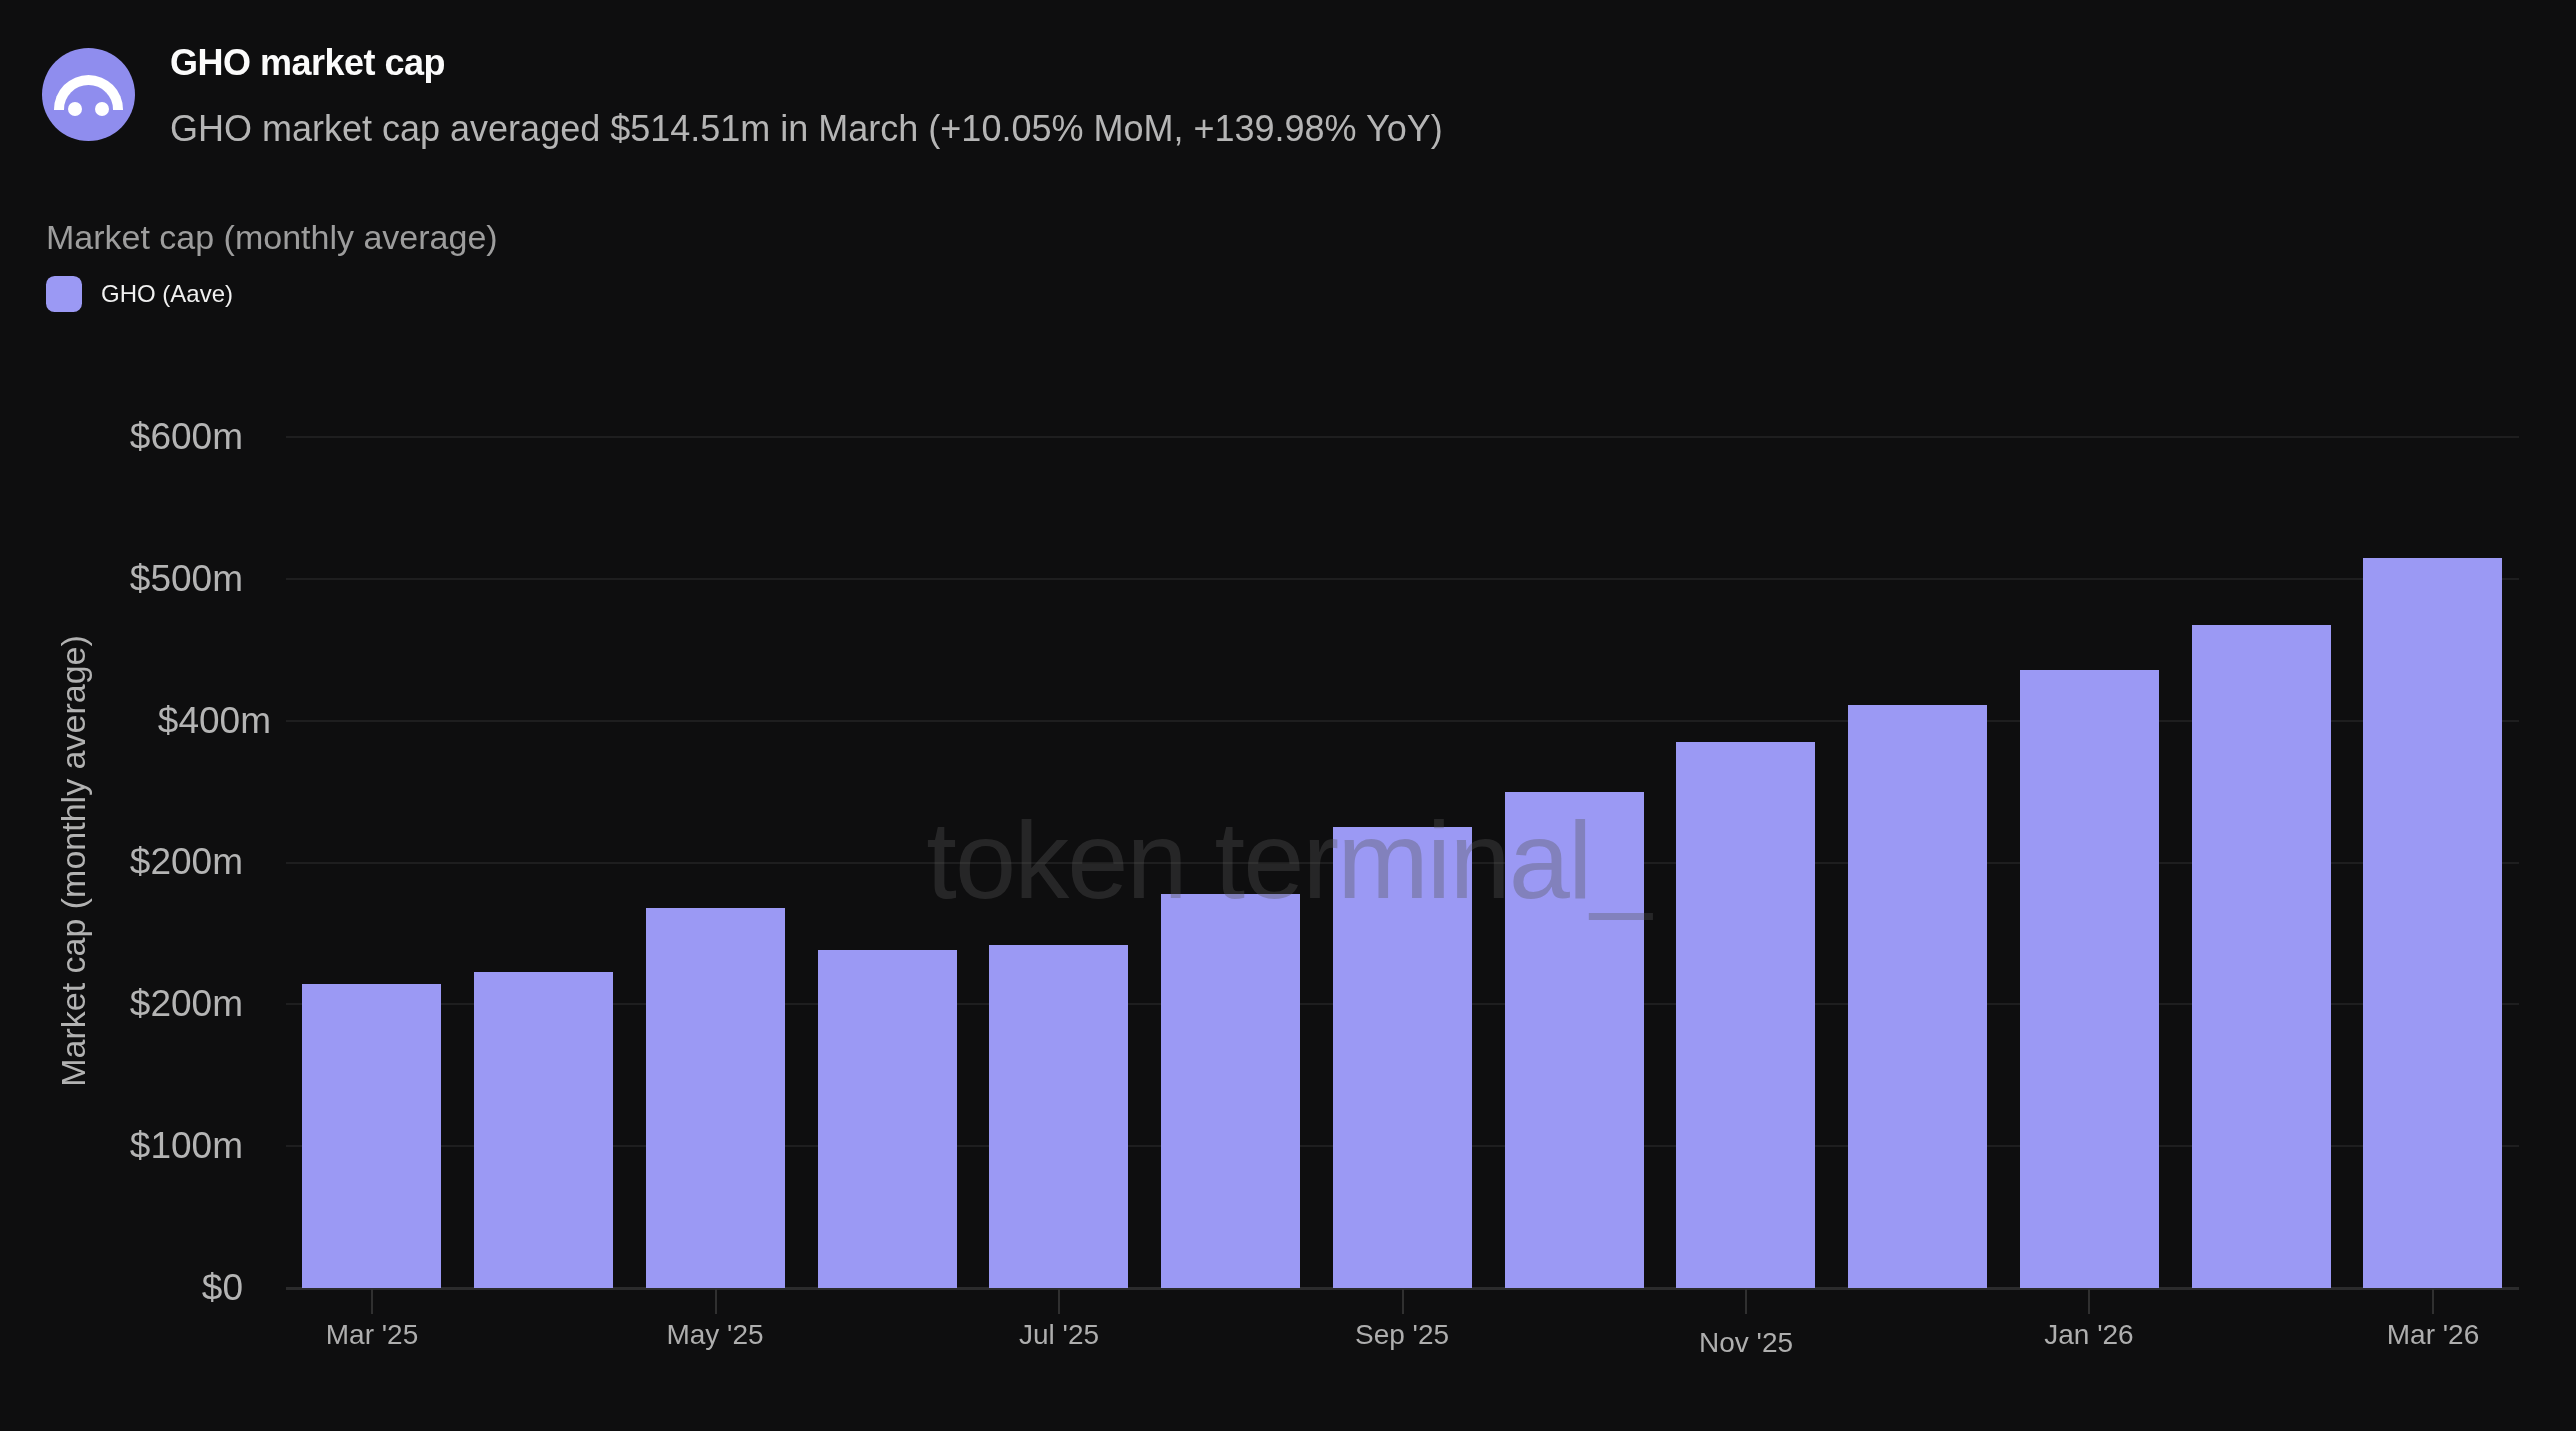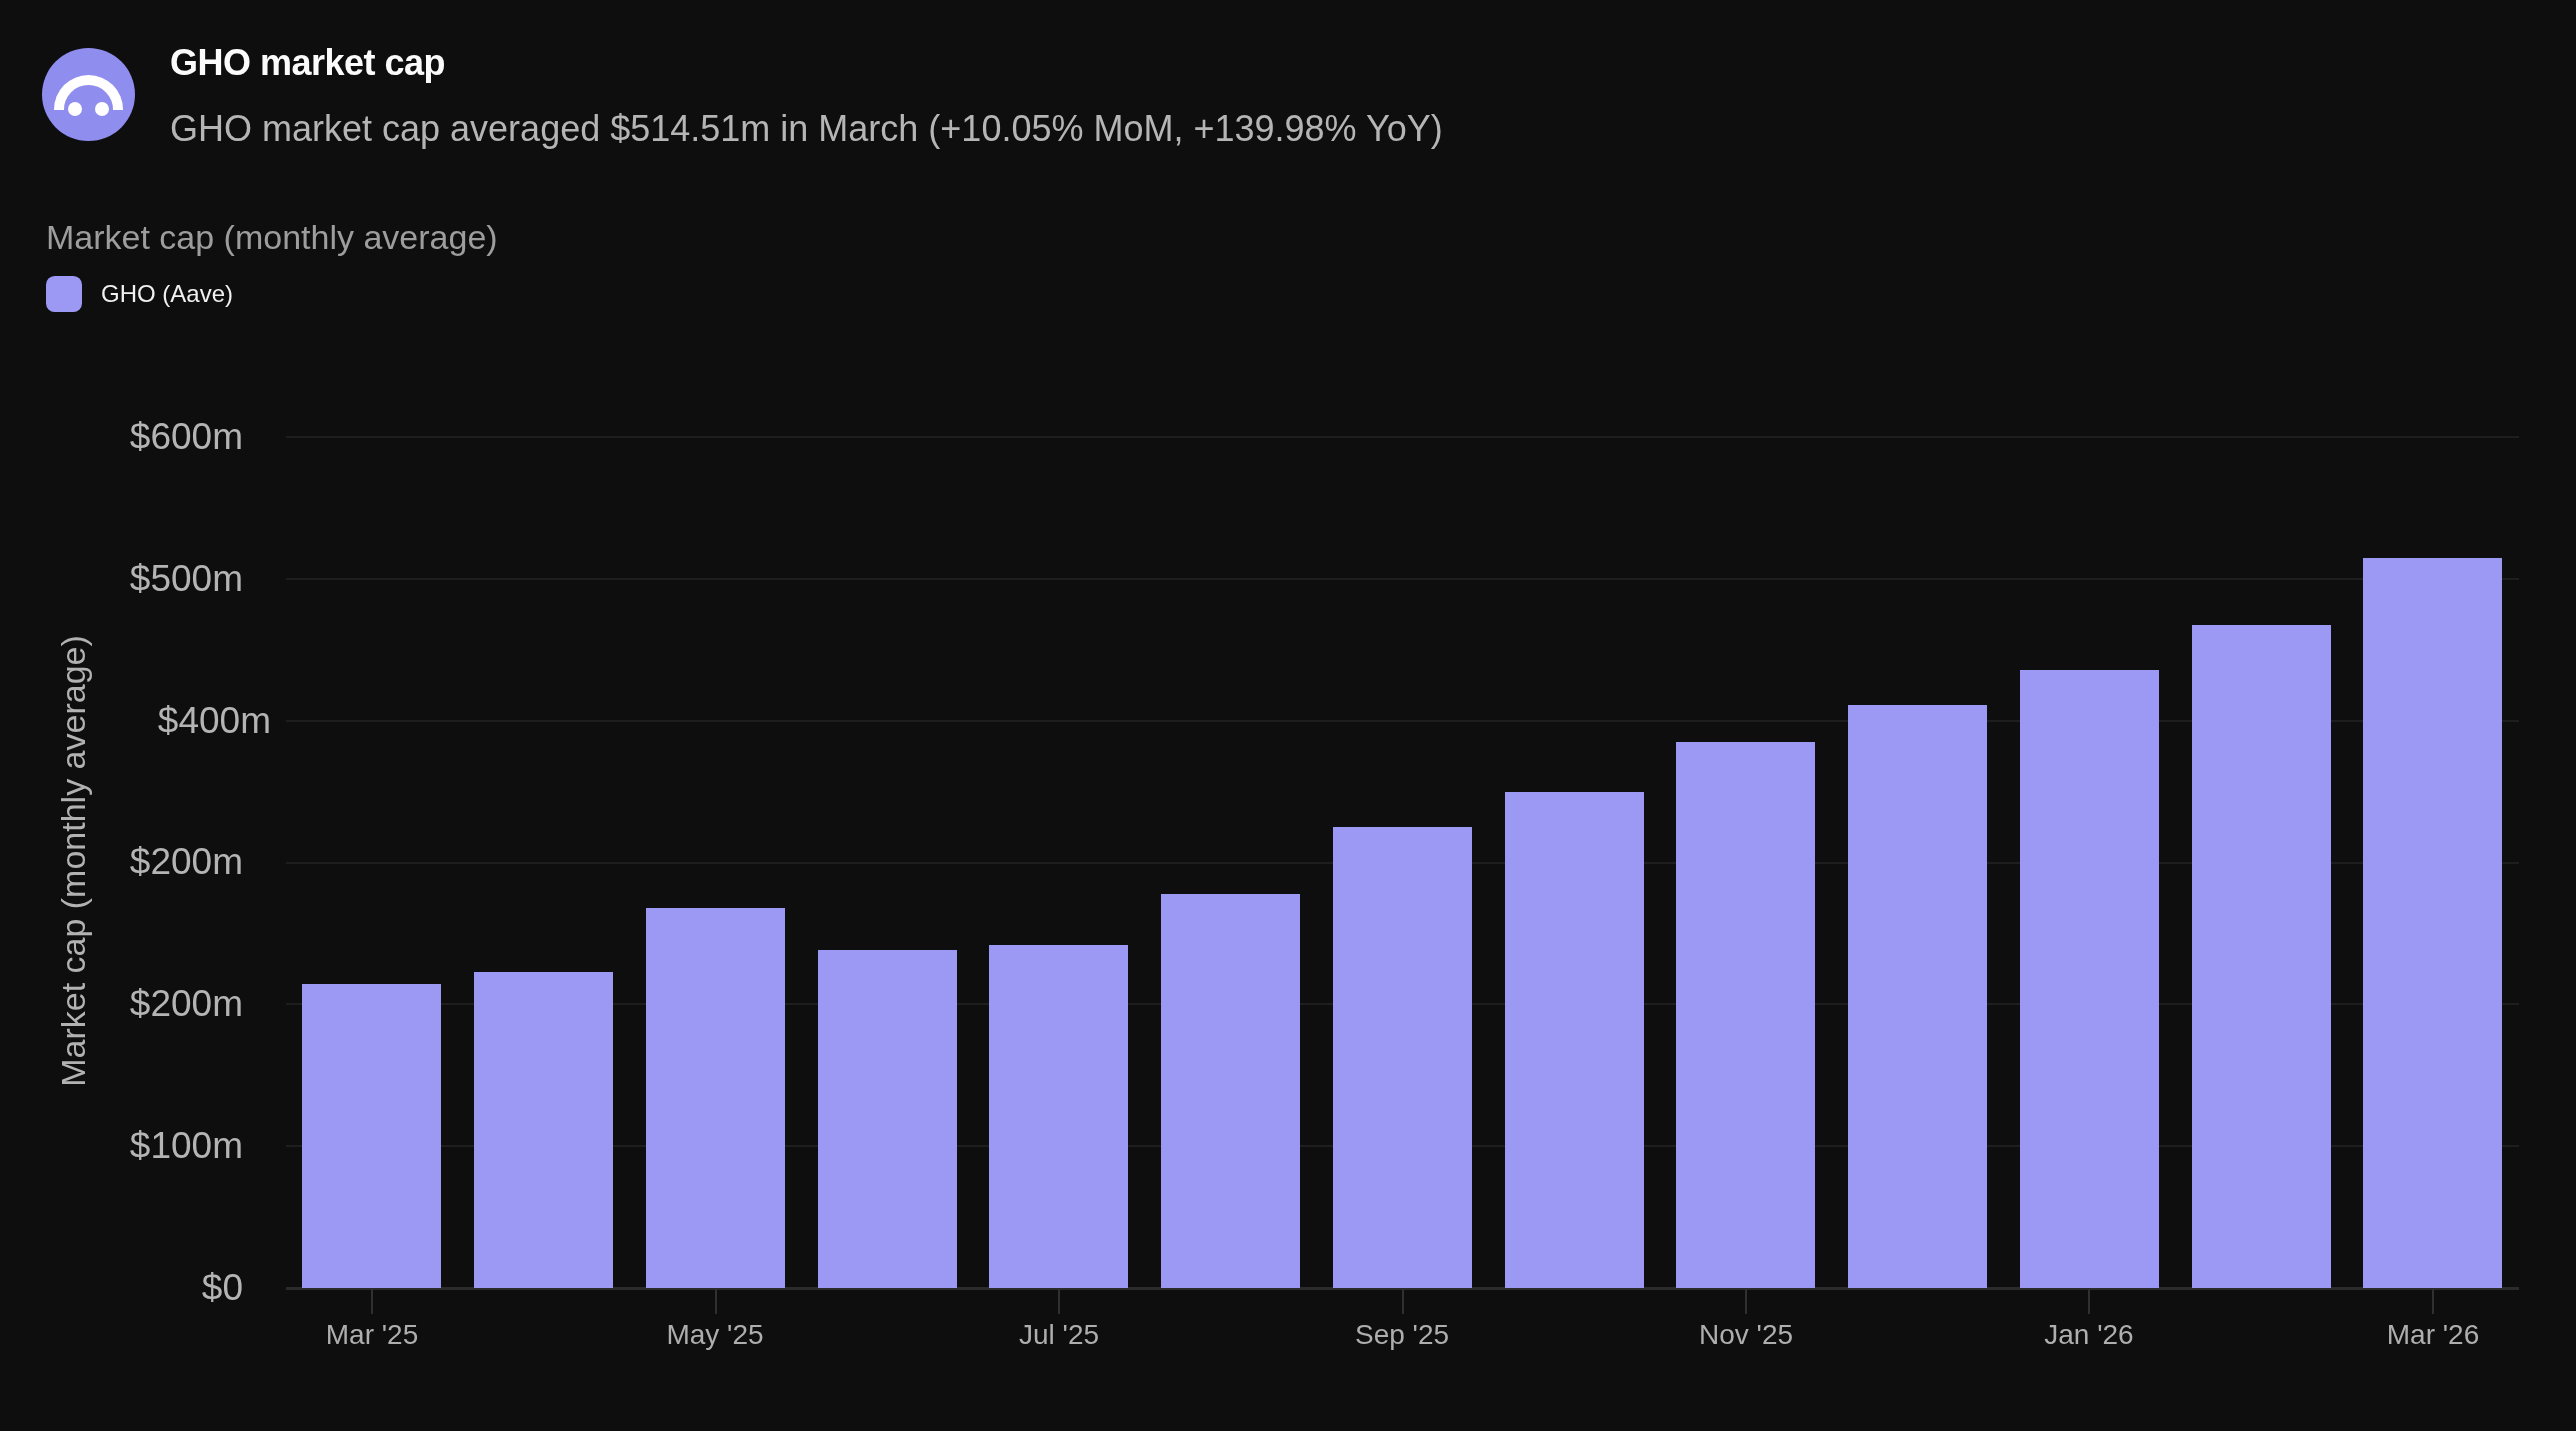--- a/index.html
+++ b/index.html
@@ -51,20 +51,21 @@
 
   <div class="metric-label">Market cap (monthly average)</div>
 
   <div class="legend">
     <span class="swatch"></span>
     <span class="legend-text">GHO (Aave)</span>
   </div>
 
   <div id="plot">
     <div class="y-axis-title">Market cap (monthly average)</div>
+    <div class="watermark">token terminal_</div>
 
   <div class="gridline axisline" style="top: 1287px;"></div>
       <div class="yticklabel" style="top: 1269px;">$0</div>
       <div class="gridline" style="top: 1145px;"></div>
       <div class="yticklabel" style="top: 1127px;">$100m</div>
       <div class="gridline" style="top: 1003px;"></div>
       <div class="yticklabel" style="top: 985px;">$200m</div>
       <div class="gridline" style="top: 862px;"></div>
       <div class="yticklabel" style="top: 843px;">$200m</div>
       <div class="gridline" style="top: 720px;"></div>
@@ -84,21 +85,21 @@
       <div class="bar" style="left: 989px; top: 945px; height: 343px; background: rgb(155, 153, 244);"></div>
       <div class="xtick" style="left: 1058px;"></div>
       <div class="xticklabel" style="left: 916px;">Jul '25</div>
       <div class="bar" style="left: 1161px; top: 894px; height: 394px; background: rgb(155, 153, 244);"></div>
       <div class="bar" style="left: 1333px; top: 827px; height: 461px; background: rgb(155, 153, 244);"></div>
       <div class="xtick" style="left: 1402px;"></div>
       <div class="xticklabel" style="left: 1259px;">Sep '25</div>
       <div class="bar" style="left: 1505px; top: 792px; height: 496px; background: rgb(155, 153, 244);"></div>
       <div class="bar" style="left: 1676px; top: 742px; height: 546px; background: rgb(155, 153, 244);"></div>
       <div class="xtick" style="left: 1745px;"></div>
-      <div class="xticklabel" style="left: 1603px;">Nov '25</div>
+      <div class="xticklabel" style="left: 1603px; margin-top: 8px;">Nov '25</div>
       <div class="bar" style="left: 1848px; top: 705px; height: 583px; background: rgb(155, 153, 244);"></div>
       <div class="bar" style="left: 2020px; top: 670px; height: 618px; background: rgb(155, 153, 244);"></div>
       <div class="xtick" style="left: 2088px;"></div>
       <div class="xticklabel" style="left: 1946px;">Jan '26</div>
       <div class="bar" style="left: 2192px; top: 625px; height: 663px; background: rgb(155, 153, 244);"></div>
       <div class="bar" style="left: 2363px; top: 558px; height: 730px; background: rgb(155, 153, 244);"></div>
       <div class="xtick" style="left: 2432px;"></div>
       <div class="xticklabel" style="left: 2290px;">Mar '26</div>
     </div>
 

